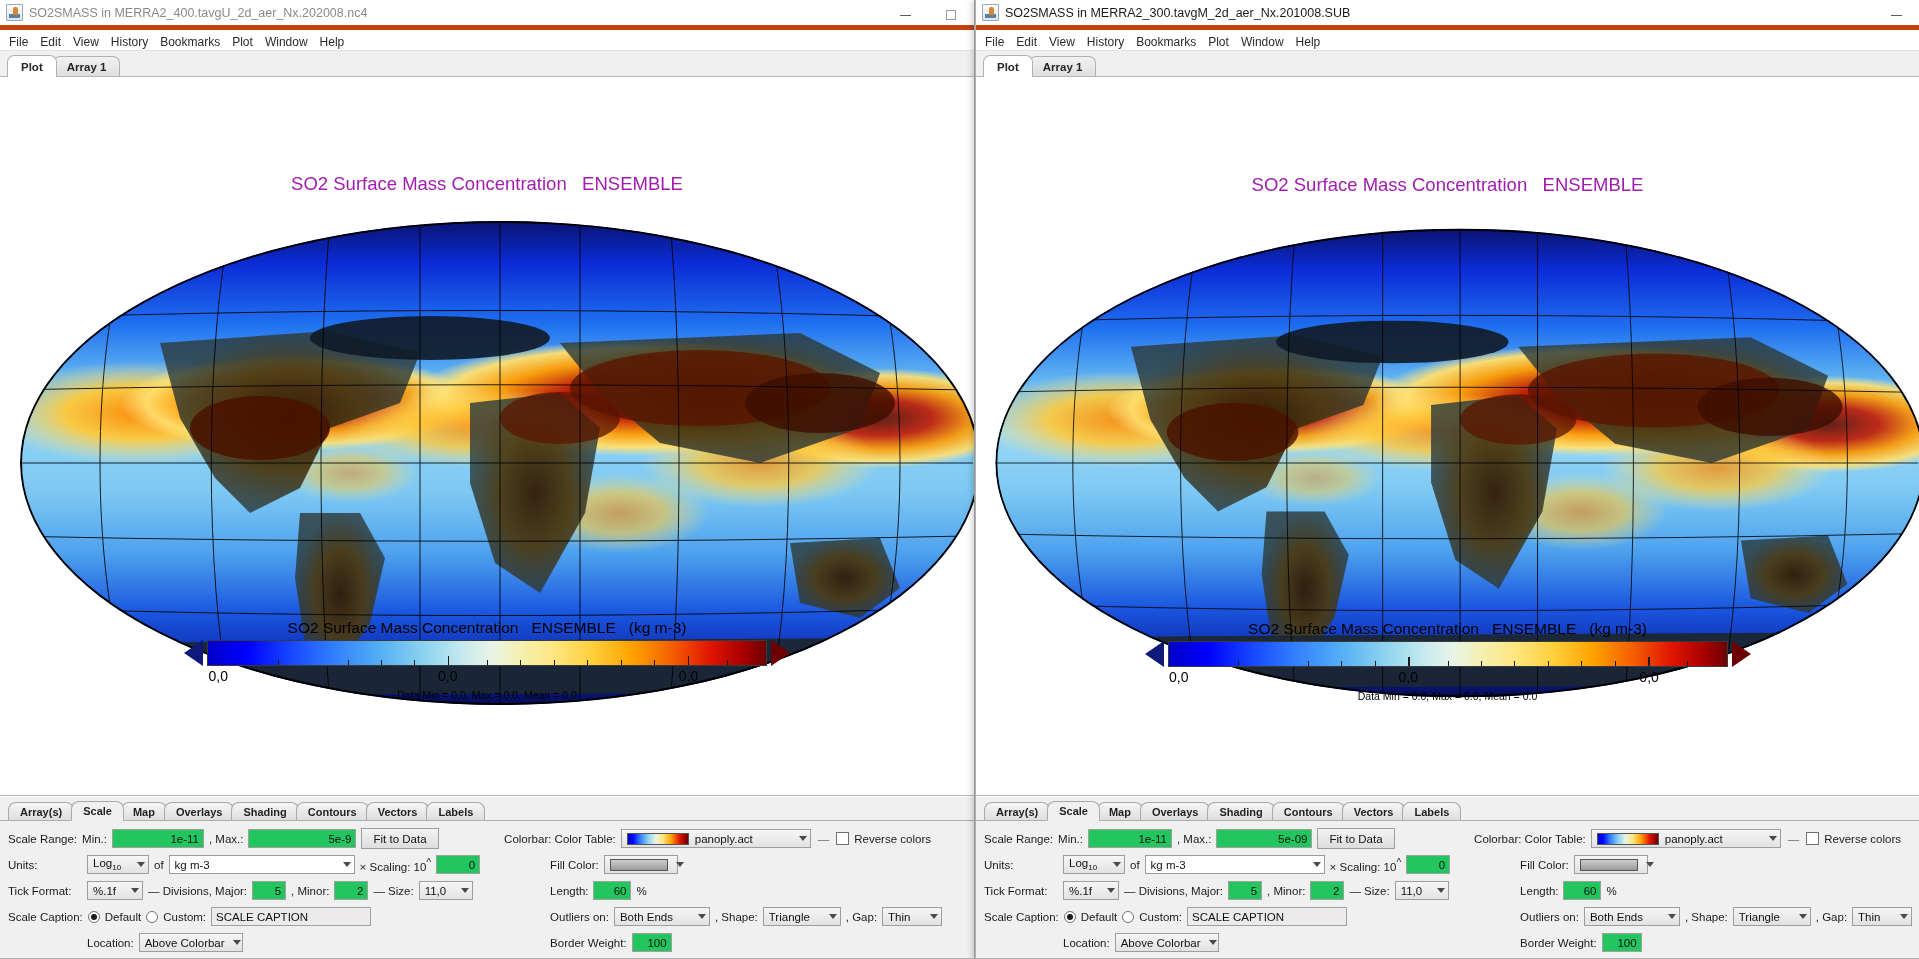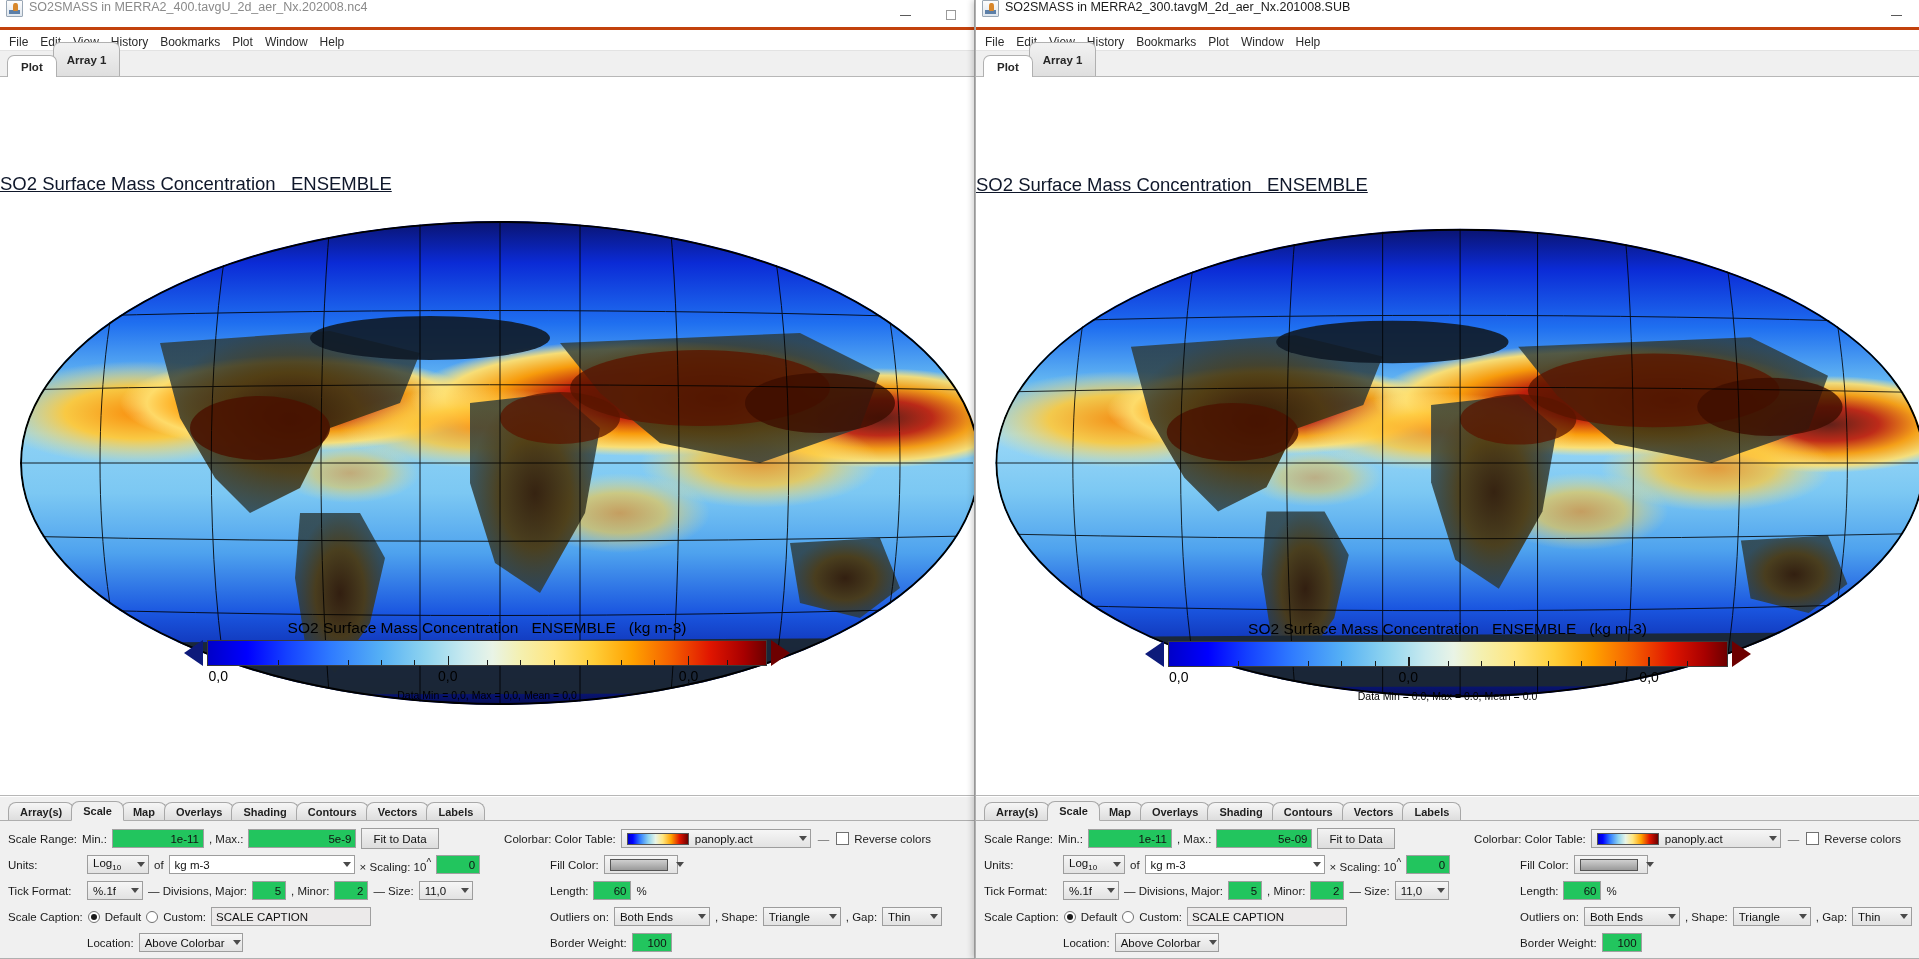--- a/index.html
+++ b/index.html
@@ -20,23 +20,23 @@
     display: flex;
     flex-direction: column;
     overflow: hidden;
   }
   .win-left  { left: 0px;   top: 0px; width: 975px;  height: 959px; border-left:none; border-top:none; }
   .win-right { left: 975px; top: 0px; width: 944px;  height: 959px; border-right:none; border-top:none; z-index: 5; box-shadow: -3px 0 6px rgba(0,0,0,0.18); }
 
   .titlebar {
     height: 30px; min-height:30px;
     background: #ffffff;
-    display: flex; 
+    display: flex; align-items: center;
     padding-left: 6px;
-    border-bottom: 3px solid #c2410c;
+    border-bottom: 5px solid #c2410c;
     position: relative;
   }
   .titlebar.inactive .title-text { color: #8a8a8a; }
   .java-icon {
     width: 17px; height: 17px;
     border: 1px solid #9aa7b5;
     background: linear-gradient(#fdfdfd, #dfe6ee);
     border-radius: 1px;
     display: flex; align-items: flex-end; justify-content: center;
     margin-right: 6px;
@@ -79,21 +79,21 @@
     height: 26px; min-height: 26px;
     background: #f0f0f0;
     display: flex; align-items: flex-end;
     padding-left: 7px;
     position: relative;
   }
   .tabstrip::after {
     content:""; position:absolute; left:0; right:0; bottom:0; height:1px; background:#b7b7b7;
   }
   .tab {
-    height: 35px;
+    height: 21px;
     padding: 0 13px;
     display: flex; align-items: center;
     font-size: 11.5px; font-weight: bold; color: #262626;
     background: linear-gradient(#f2f2f2, #dedede);
     border: 1px solid #b0b0b0;
     border-bottom: none;
     border-radius: 7px 7px 0 0;
     margin-right: -4px;
     position: relative;
     white-space: nowrap;
@@ -107,25 +107,24 @@
   
   .plotarea {
     flex: 1 1 auto;
     background: #ffffff;
     position: relative;
     overflow: hidden;
     border-bottom: 1px solid #b7b7b7;
   }
   .plot-title {
     position: absolute; left: 0; right: 0;
-    text-align: left;
+    text-align: center;
     font-size: 18.5px;
-    color: #0f172a;
+    color: #a21caf;
     white-space: pre;
-    text-decoration: underline;
   }
   .globe-wrap { position:absolute; left:0; right:0; }
   .globe { display:block; margin: 0 auto; }
 
   .cbar-block { position: absolute; left: 0; right: 0; }
   .cbar-caption {
     text-align:center; font-size: 15.5px; color:#000; white-space: pre; margin-bottom: 3px;
   }
   .cbar-row { display: flex; align-items: center; justify-content: center; }
   .cbar-arrow-l {

